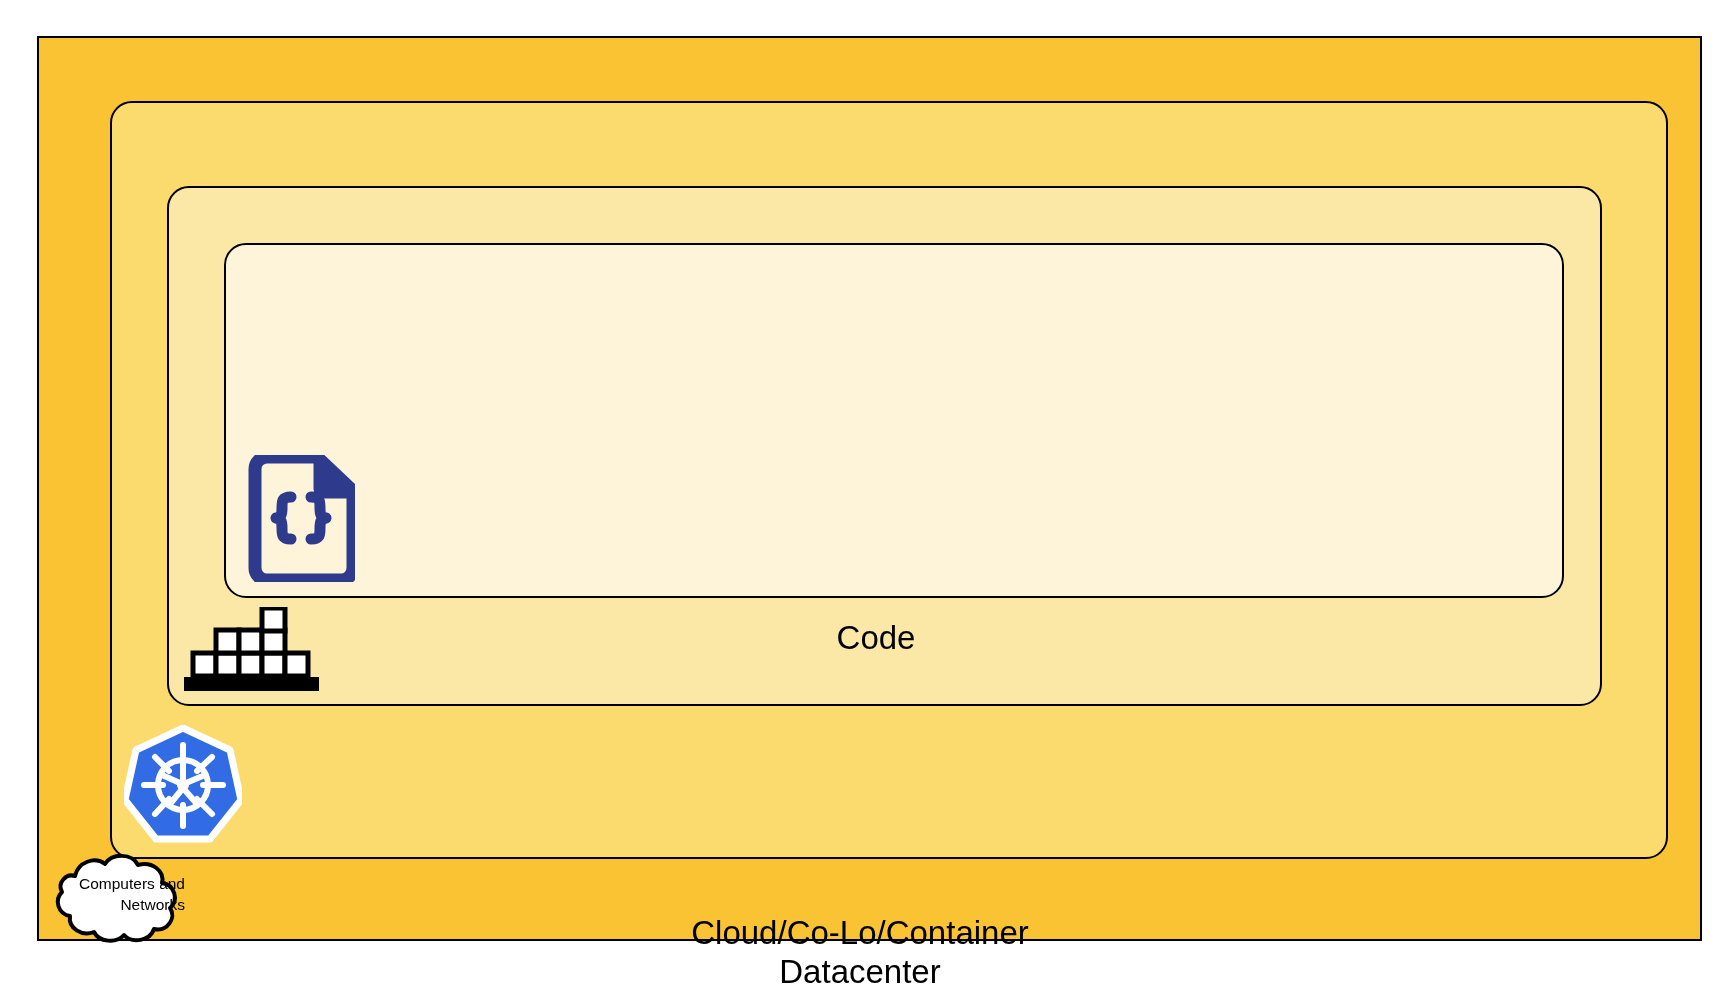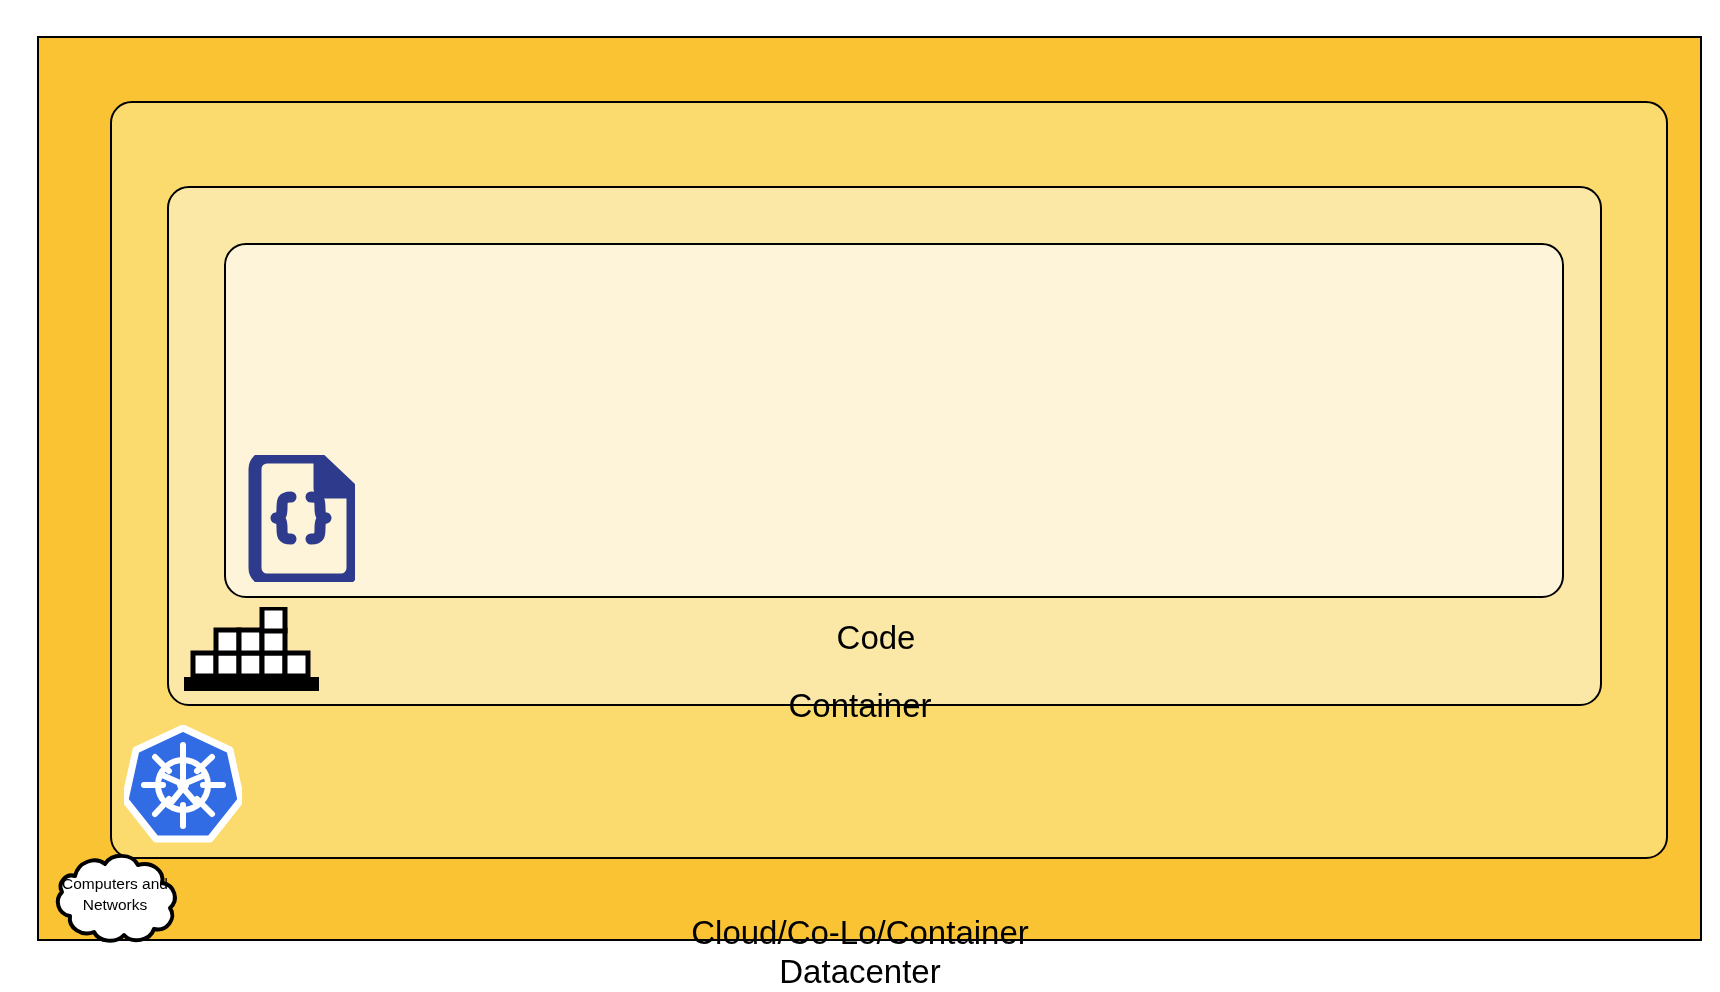--- a/index.html
+++ b/index.html
@@ -120,21 +120,21 @@
     top: 852px;
     width: 160px;
     height: 96px;
   }
 
   #cloud-computers-networks .cloud-text {
     position: absolute;
     left: 10px;
     top: 22px;
     width: 140px;
-    text-align: center;
+    text-align: right;
     font-size: 15.5px;
     line-height: 1.35;
     color: #000000;
     white-space: pre-line;
     pointer-events: none;
   }
 </style>
 </head>
 <body>
 
@@ -145,23 +145,20 @@
   <div class="layer" id="layer-cluster"></div>
 
   <div class="layer" id="layer-container"></div>
 
   <div class="layer" id="layer-code"></div>
 
   <div class="layer-label" id="label-code">
     <span class="label-inner">Code</span>
   </div>
 
-  <div class="layer-label" id="label-container">
-    <span class="label-inner">Container</span>
-  </div>
 
 
   <div class="layer-label" id="label-datacenter">
     <span class="label-inner">Cloud/Co-Lo/Container
 Datacenter</span>
   </div>
 
   <svg id="icon-code" viewBox="0 0 112 127" xmlns="http://www.w3.org/2000/svg">
     <path d="M12 14
              a12 12 0 0 1 12 -12

